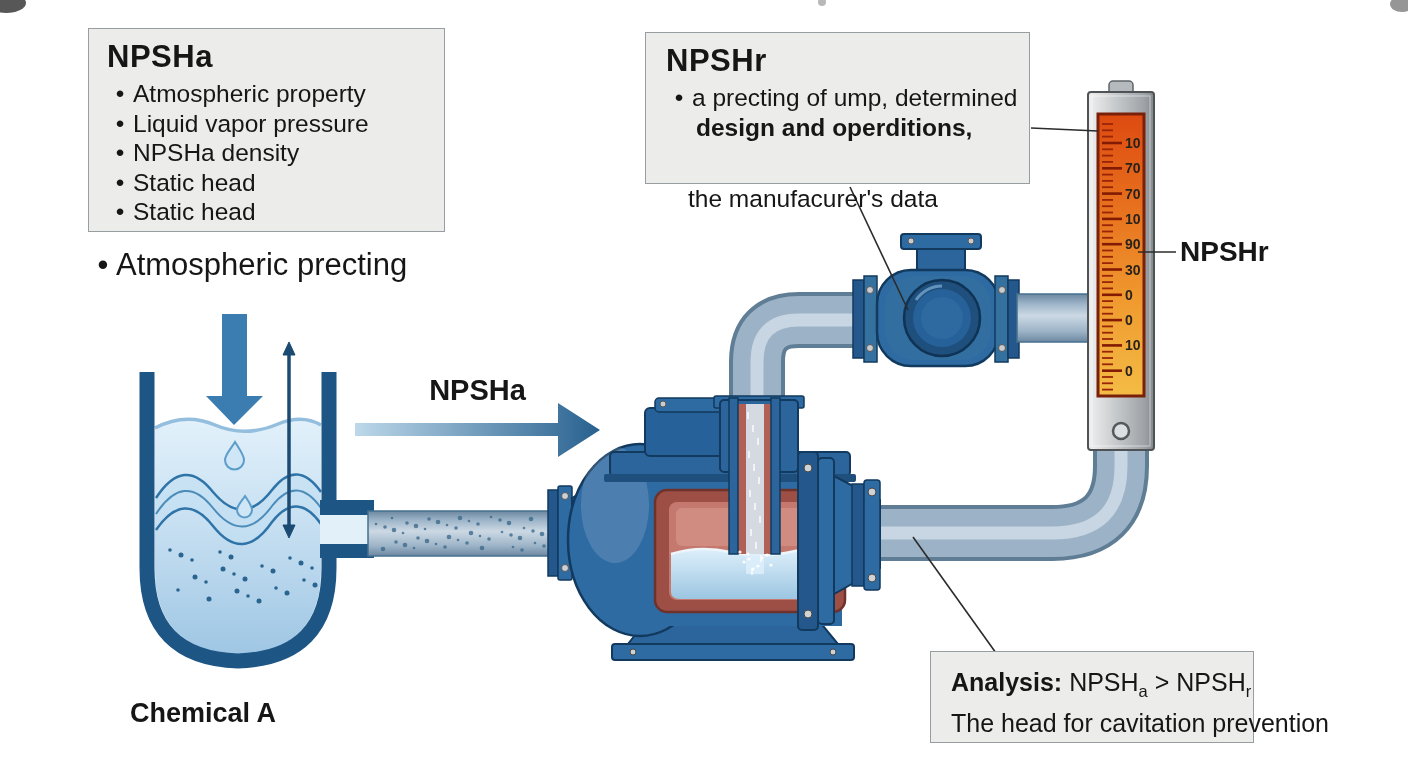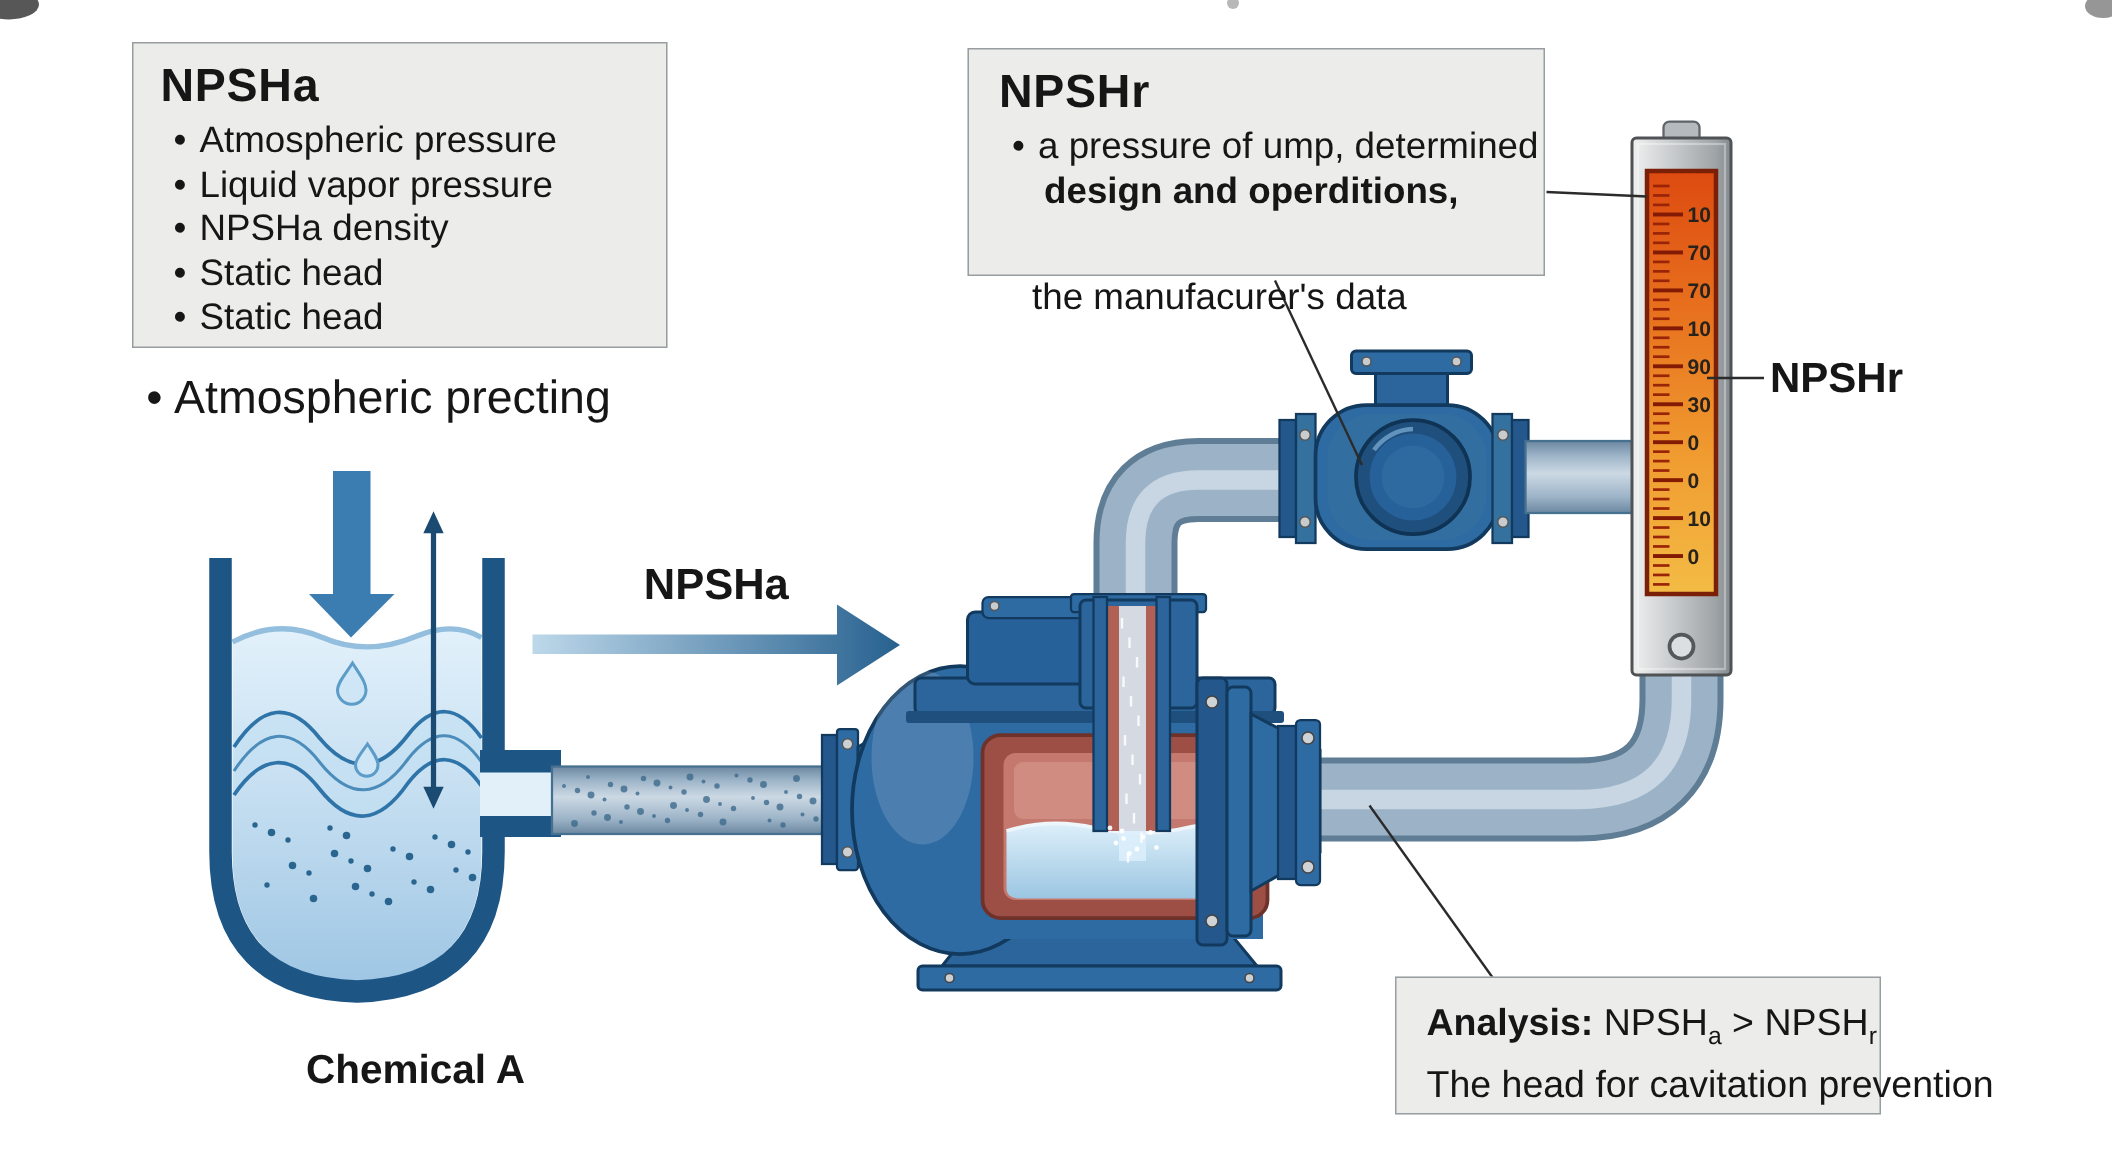--- a/index.html
+++ b/index.html
@@ -15,21 +15,21 @@
   .npsha-box{left:88px;top:28px;width:357px;height:204px;padding:8px 14px 6px 18px;}
   .npshr-box{left:645px;top:32px;width:385px;height:152px;padding:8px 12px 6px 20px;}
   .box-title{font-size:31px;font-weight:bold;letter-spacing:0.5px;margin:2px 0 4px 0;}
   .bullet-line{font-size:24.5px;line-height:29.5px;white-space:nowrap;}
   .blt{display:inline-block;width:26px;text-align:center;}
   .cont{padding-left:30px;font-size:24.5px;line-height:29.5px;white-space:nowrap;font-weight:bold;}
   .cont2{padding-left:22px;font-size:24.5px;line-height:29.5px;white-space:nowrap;margin-top:42px;}
   .note{left:90px;top:250px;width:340px;font-size:31px;line-height:30px;}
   .flow-label{left:355px;top:374px;width:245px;text-align:center;font-size:29px;font-weight:bold;}
   .gauge-label{left:1180px;top:236px;font-size:28px;font-weight:bold;}
-  .tank-label{left:130px;top:698px;width:220px;text-align:right;font-size:27px;font-weight:bold;}
+  .tank-label{left:130px;top:698px;width:220px;text-align:left;font-size:27px;font-weight:bold;}
   .analysis-box{left:930px;top:651px;width:324px;height:92px;padding:14px 18px 10px 20px;}
   .analysis-line{font-size:25px;line-height:32px;white-space:nowrap;}
   .analysis-line .bold{font-weight:bold;}
   .analysis-line sub{font-size:0.66em;}
   svg{position:absolute;left:0;top:0;}
 </style>
 </head>
 <body>
 
 <svg id="art" width="1408" height="768" viewBox="0 0 1408 768">
@@ -365,34 +365,34 @@
 
   <g>
     <ellipse cx="6" cy="3" rx="20" ry="10" fill="#3a3a3a" opacity="0.85"></ellipse>
     <circle cx="822" cy="2" r="4" fill="#9a9a9a" opacity="0.7"></circle>
     <ellipse cx="1402" cy="4" rx="12" ry="8" fill="#6a6a6a" opacity="0.7"></ellipse>
   </g>
 </svg>
 
 <div class="infobox npsha-box">
   <div class="box-title">NPSHa</div>
-  <div class="bullet-line"><span class="blt">•</span><span>Atmospheric pressure</span></div>
+  <div class="bullet-line"><span class="blt">•</span><span>Atmospheric property</span></div>
   <div class="bullet-line"><span class="blt">•</span><span>Liquid vapor pressure</span></div>
   <div class="bullet-line"><span class="blt">•</span><span>NPSHa density</span></div>
   <div class="bullet-line"><span class="blt">•</span><span>Static head</span></div>
   <div class="bullet-line"><span class="blt">•</span><span>Static head</span></div>
 </div>
 
 <div class="abs note">
   <div><span class="blt">•</span><span>Atmospheric precting</span></div>
 </div>
 
 <div class="infobox npshr-box">
   <div class="box-title">NPSHr</div>
-  <div class="bullet-line"><span class="blt">•</span><span>a pressure of ump, determined</span></div>
+  <div class="bullet-line"><span class="blt">•</span><span>a precting of ump, determined</span></div>
   <div class="cont">design and operditions,</div>
   <div class="cont2">the manufacurer's data</div>
 </div>
 
 <div class="abs flow-label">NPSHa</div>
 
 <div class="abs gauge-label">NPSHr</div>
 
 <div class="abs tank-label">Chemical A</div>
 

